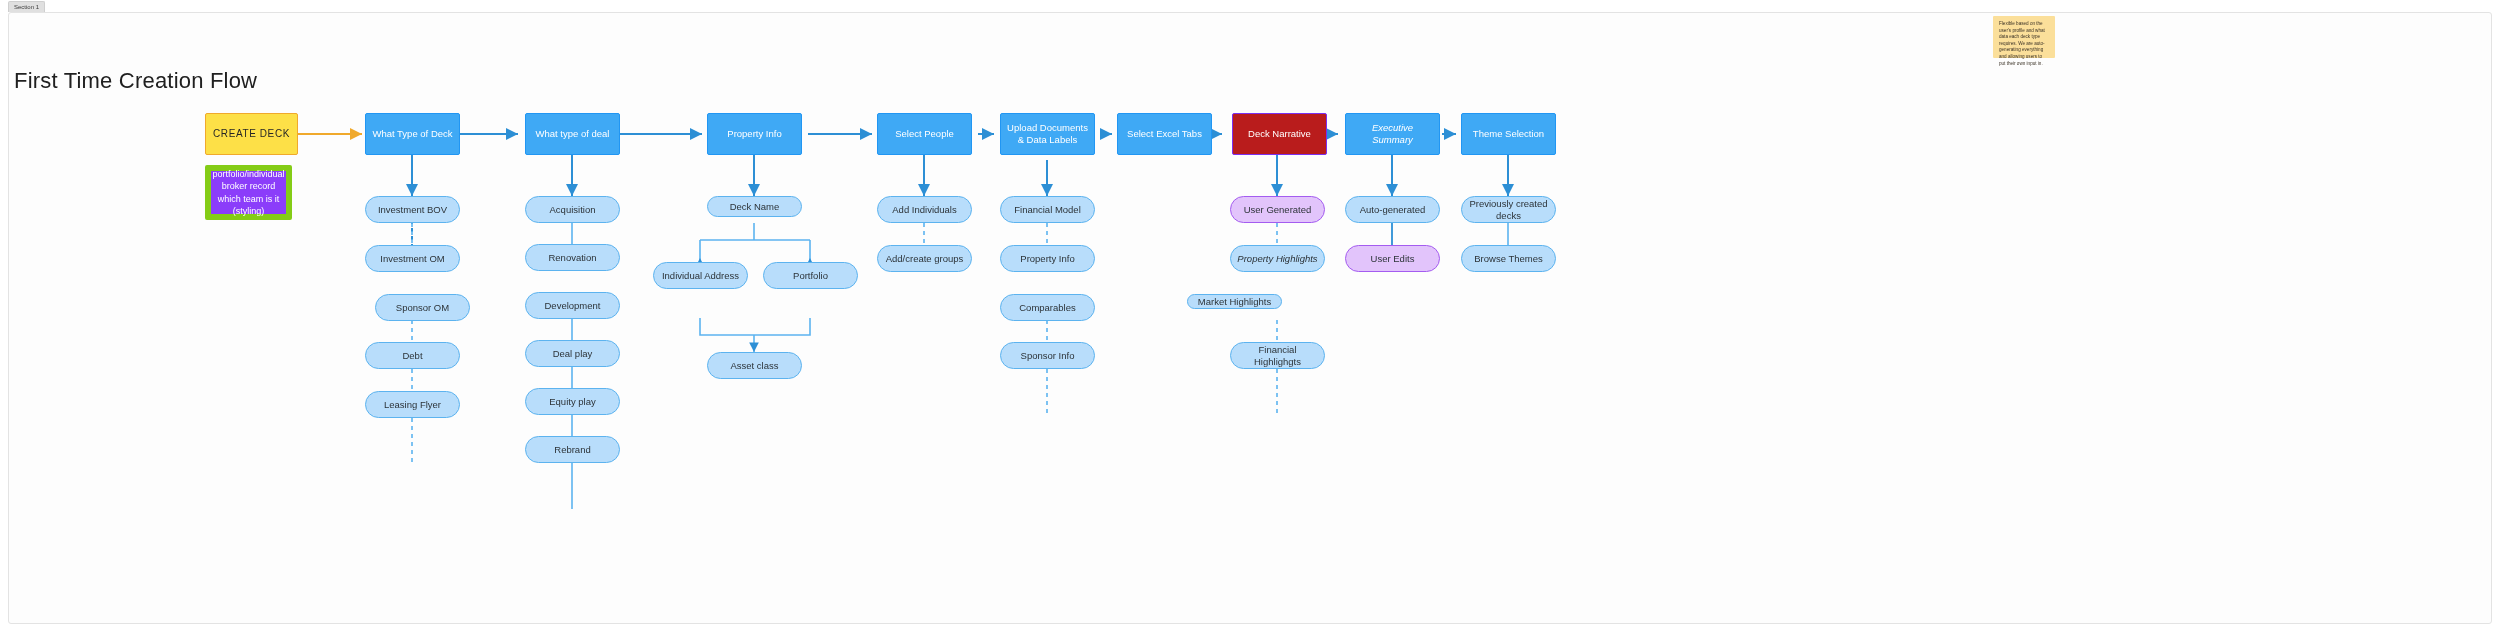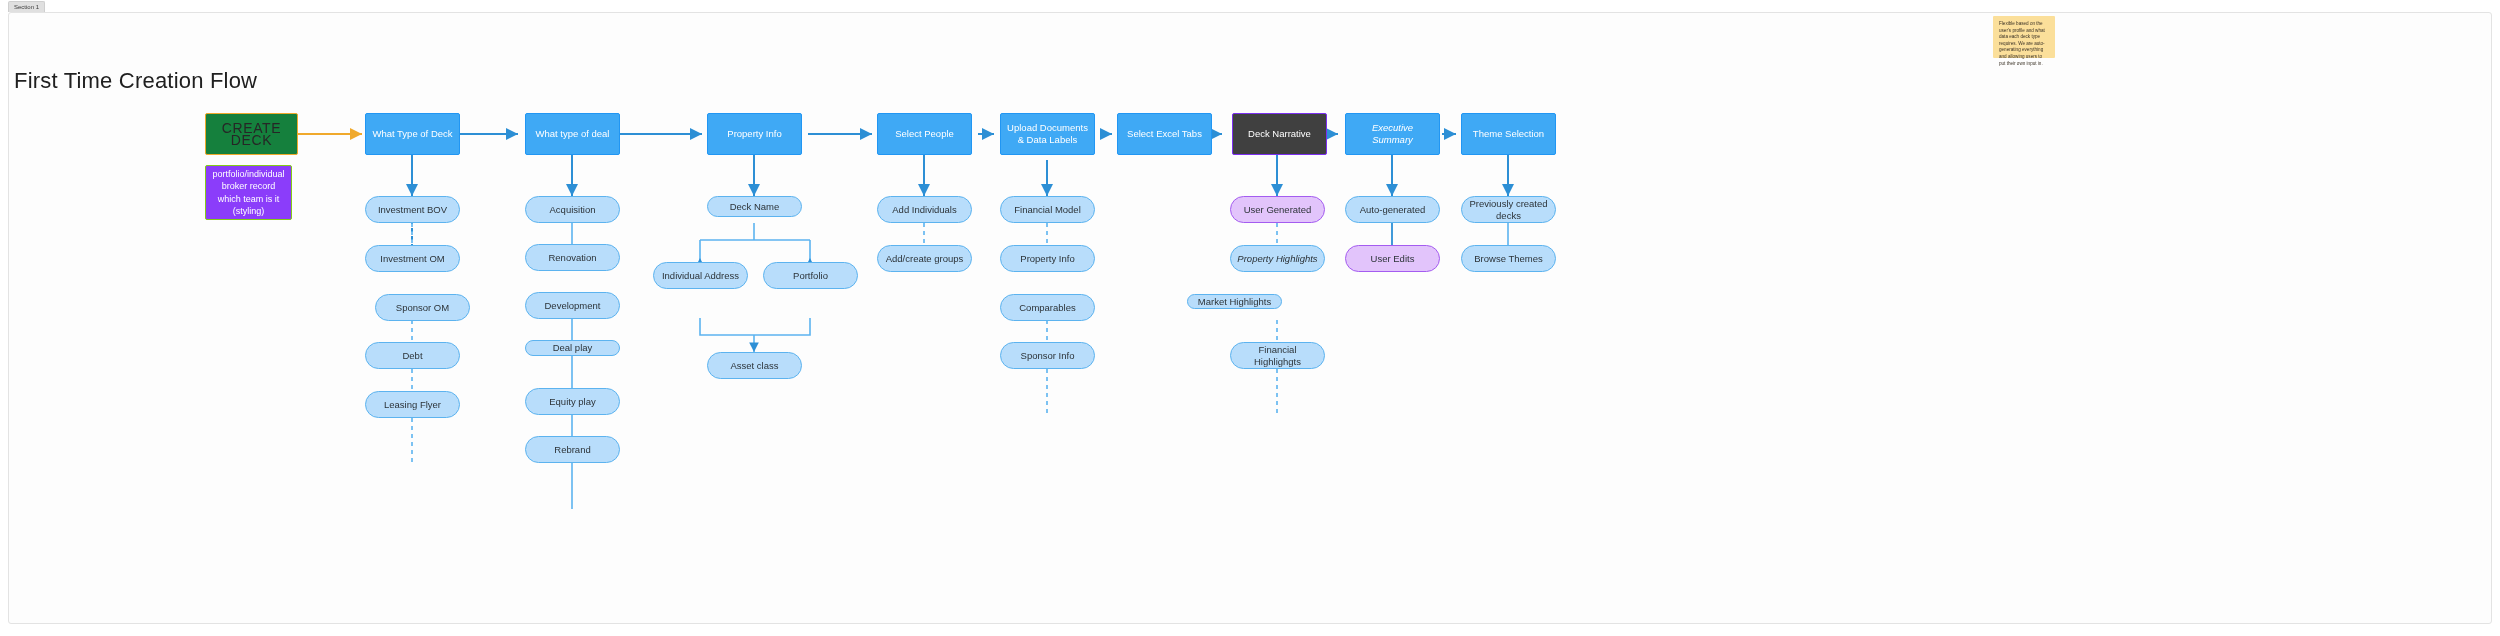--- a/index.html
+++ b/index.html
@@ -60,46 +60,46 @@
     padding: 2px 6px;
     white-space: pre-line;
   }
   .node.hdr {               
     border-radius: 2px;
     background: #3fa9f5;
     border: 1px solid #2196f3;
     color: #ffffff;
   }
   .node.hdr.yellow {
-    background: #15803d;
+    background: #fde047;
     border-color: #f0a92c;
     color: #262626;
-    font-size: 14px;
+    font-size: 10px;
     letter-spacing: .6px;
   }
   .node.hdr.purple {
-    background: #404040;
+    background: #b91c1c;
     border-color: #7b2ff0;
     color: #ffffff;
   }
   .node.pill {              
     border-radius: 14px;
     background: #b8ddfb;
     border: 1px solid #5cb3ef;
     color: #2c3338;
   }
   .node.pill.violet {
     background: #e2c4fb;
     border-color: #a45cf0;
     color: #2c3338;
   }
   .node.note-purple {
     border-radius: 2px;
     background: #8b3dfa;
-    border: 1px solid #84cc16;
+    border: 6px solid #84cc16;
     color: #ffffff;
     font-size: 9px;
     line-height: 12.5px;
   }
   .node.sticky {
     background: #fbdf9a;
     border: none;
     border-radius: 1px;
     color: #3a3226;
     font-size: 4.6px;
@@ -233,21 +233,21 @@
 
   <div class="node pill" style="left:365px; top:196px; width:95px; height:27px;">Investment BOV</div>
   <div class="node pill" style="left:365px; top:245px; width:95px; height:27px;">Investment OM</div>
   <div class="node pill" style="left:375px; top:294px; width:95px; height:27px;">Sponsor OM</div>
   <div class="node pill" style="left:365px; top:342px; width:95px; height:27px;">Debt</div>
   <div class="node pill" style="left:365px; top:391px; width:95px; height:27px;">Leasing Flyer</div>
 
   <div class="node pill" style="left:525px; top:196px; width:95px; height:27px;">Acquisition</div>
   <div class="node pill" style="left:525px; top:244px; width:95px; height:27px;">Renovation</div>
   <div class="node pill" style="left:525px; top:292px; width:95px; height:27px;">Development</div>
-  <div class="node pill" style="left:525px; top:340px; width:95px; height:16px;">Deal play</div>
+  <div class="node pill" style="left:525px; top:340px; width:95px; height:27px;">Deal play</div>
   <div class="node pill" style="left:525px; top:388px; width:95px; height:27px;">Equity play</div>
   <div class="node pill" style="left:525px; top:436px; width:95px; height:27px;">Rebrand</div>
 
   <div class="node pill" style="left:707px; top:196px; width:95px; height:21px;">Deck Name</div>
   <div class="node pill" style="left:653px; top:262px; width:95px; height:27px;">Individual Address</div>
   <div class="node pill" style="left:763px; top:262px; width:95px; height:27px;">Portfolio</div>
   <div class="node pill" style="left:707px; top:352px; width:95px; height:27px;">Asset class</div>
 
   <div class="node pill" style="left:877px; top:196px; width:95px; height:27px;">Add Individuals</div>
   <div class="node pill" style="left:877px; top:245px; width:95px; height:27px;">Add/create groups</div>

